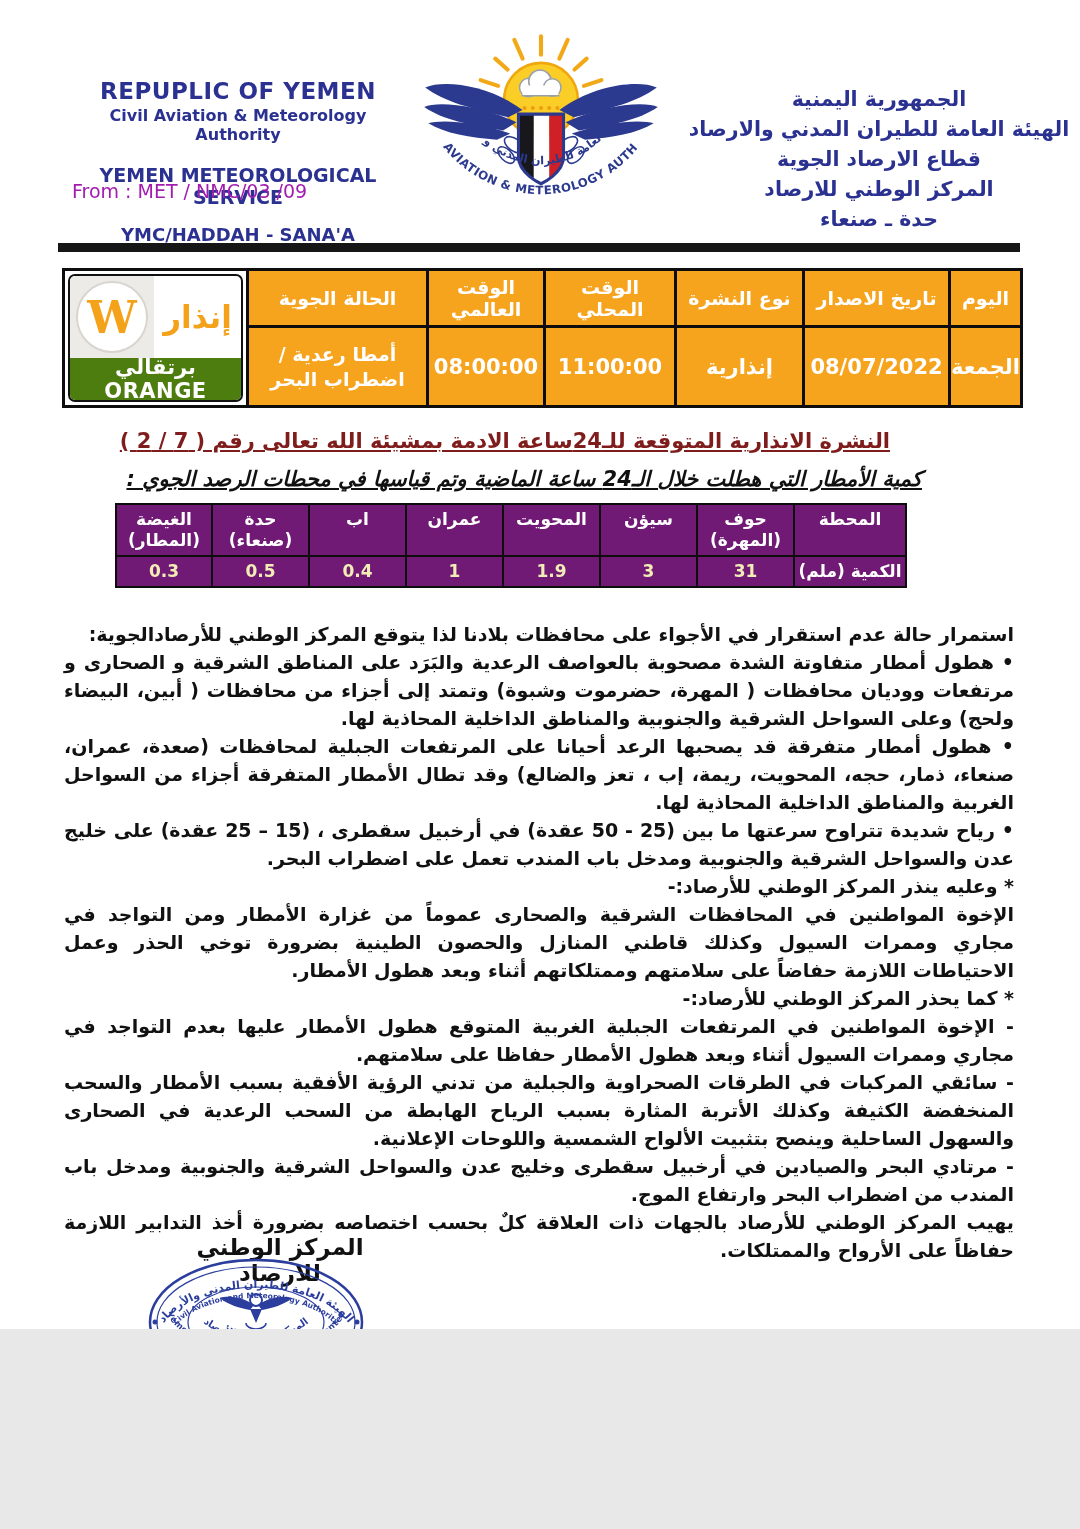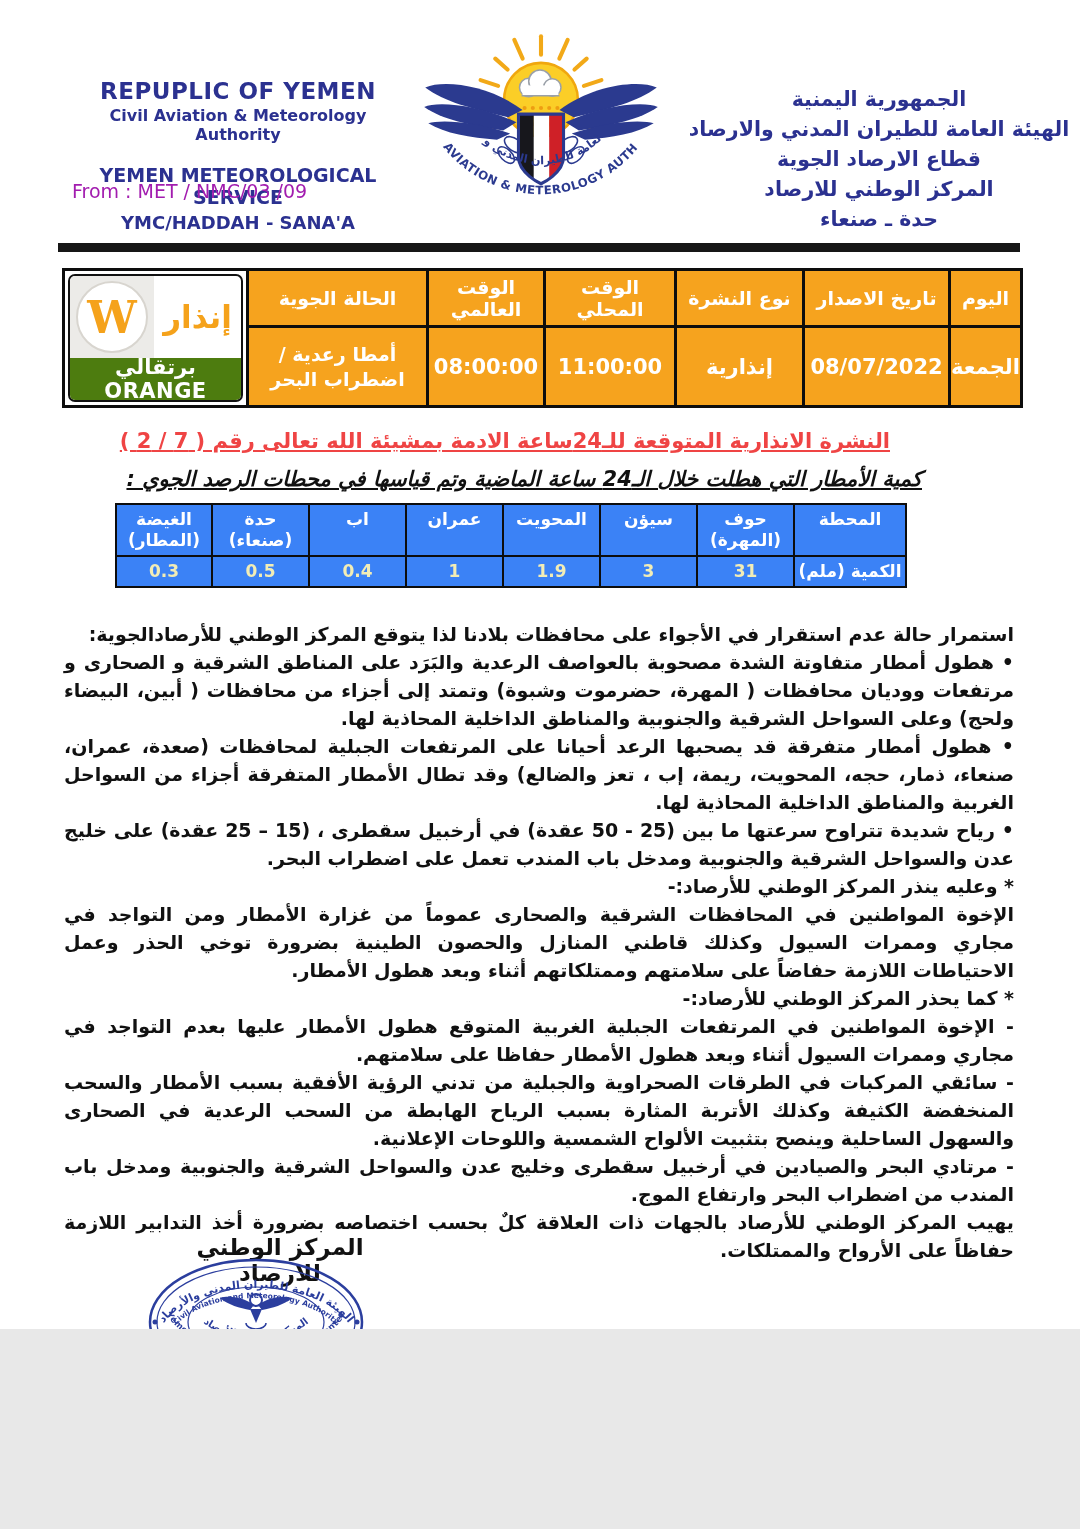--- a/index.html
+++ b/index.html
@@ -8,21 +8,21 @@
     position:relative; width:1080px; height:1329px; margin:0 auto;
     background:#ffffff; overflow:hidden;
     font-family:"DejaVu Sans","Liberation Sans",sans-serif;
     color:#111;
   }
   
   .hdr-left { position:absolute; left:68px; top:78px; width:340px; text-align:center; color:#2b3190; font-weight:bold; }
   .hdr-left .l1 { font-size:23px; letter-spacing:.5px; }
   .hdr-left .l2 { font-size:16px; margin-top:2px; }
   .hdr-left .l3 { font-size:19px; margin-top:20px; }
-  .hdr-left .l4 { font-size:18px; margin-top:4px; }
+  .hdr-left .l4 { font-size:18px; margin-top:16px; }
   .from-line { position:absolute; left:72px; top:180px; font-size:19px; font-weight:normal; color:#a21caf; }
   .logo-box { position:absolute; left:416px; top:26px; width:250px; height:210px; }
   .hdr-right { position:absolute; left:688px; top:84px; width:382px; text-align:center; direction:rtl;
                color:#2b3190; font-weight:bold; font-size:20.5px; line-height:30px; }
   .bar-top { position:absolute; left:58px; top:243px; width:962px; height:9px; background:#161616; }
   
   table { border-collapse:collapse; }
   .t1 { position:absolute; left:62px; top:268px; width:958px; direction:rtl; table-layout:fixed; }
   .t1 td { border:3px solid #0d0d0d; background:#f6a31e; color:#fff; font-weight:bold;
            text-align:center; vertical-align:middle; }
@@ -34,27 +34,27 @@
   .badge-top { flex:1; display:flex; direction:ltr; align-items:center; }
   .w-square { width:84px; height:100%; background:#ecebe8; display:flex; align-items:center; justify-content:center; }
   .w-circle { width:72px; height:72px; border-radius:50%; background:#fff; border:2px solid #d8d5cf;
               display:flex; align-items:center; justify-content:center;
               font-family:"DejaVu Serif","Liberation Serif",serif;
               font-size:44px; font-weight:bold; color:#f5a21b; }
   .badge-alert { flex:1; text-align:center; color:#f5a21b; font-size:31px; font-weight:bold; }
   .badge-bottom { height:42px; background:#4d7c0f; color:#fff; font-size:21px; font-weight:bold;
                   direction:rtl; display:flex; align-items:center; justify-content:center; letter-spacing:.5px; }
   
-  .title1 { position:absolute; right:190px; top:429px; direction:rtl; color:#ef4444;
+  .title1 { position:absolute; right:190px; top:429px; direction:rtl; color:#7f1d1d;
             font-size:21px; font-weight:bold; text-decoration:underline; }
   .title2 { position:absolute; right:158px; top:467px; direction:rtl; color:#111;
             font-size:21px; font-weight:bold; text-decoration:underline;font-style:italic; }
   
   .t2 { position:absolute; left:115px; top:503px; width:790px; direction:rtl; table-layout:fixed; }
-  .t2 td { border:2.5px solid #0d0d0d; background:#3b82f6; color:#fff; font-weight:bold;
+  .t2 td { border:2.5px solid #0d0d0d; background:#701a75; color:#fff; font-weight:bold;
            text-align:center; vertical-align:middle; font-size:17px; line-height:21px;margin-top:20px; }
   .t2 tr.hdr td { height:52px; vertical-align:top; padding-top:4px; }
   .t2 tr.val td { height:31px; }
   .t2 tr.val td.num { color:#f2edb6; }
   
   .body-text { position:absolute; left:64px; top:620px; width:950px; direction:rtl;
                font-size:19px; font-weight:bold; line-height:28px; text-align:justify; }
   .body-text p { margin:0; }
   
   .sig { position:absolute; left:156px; top:1234px; width:248px; text-align:center;

